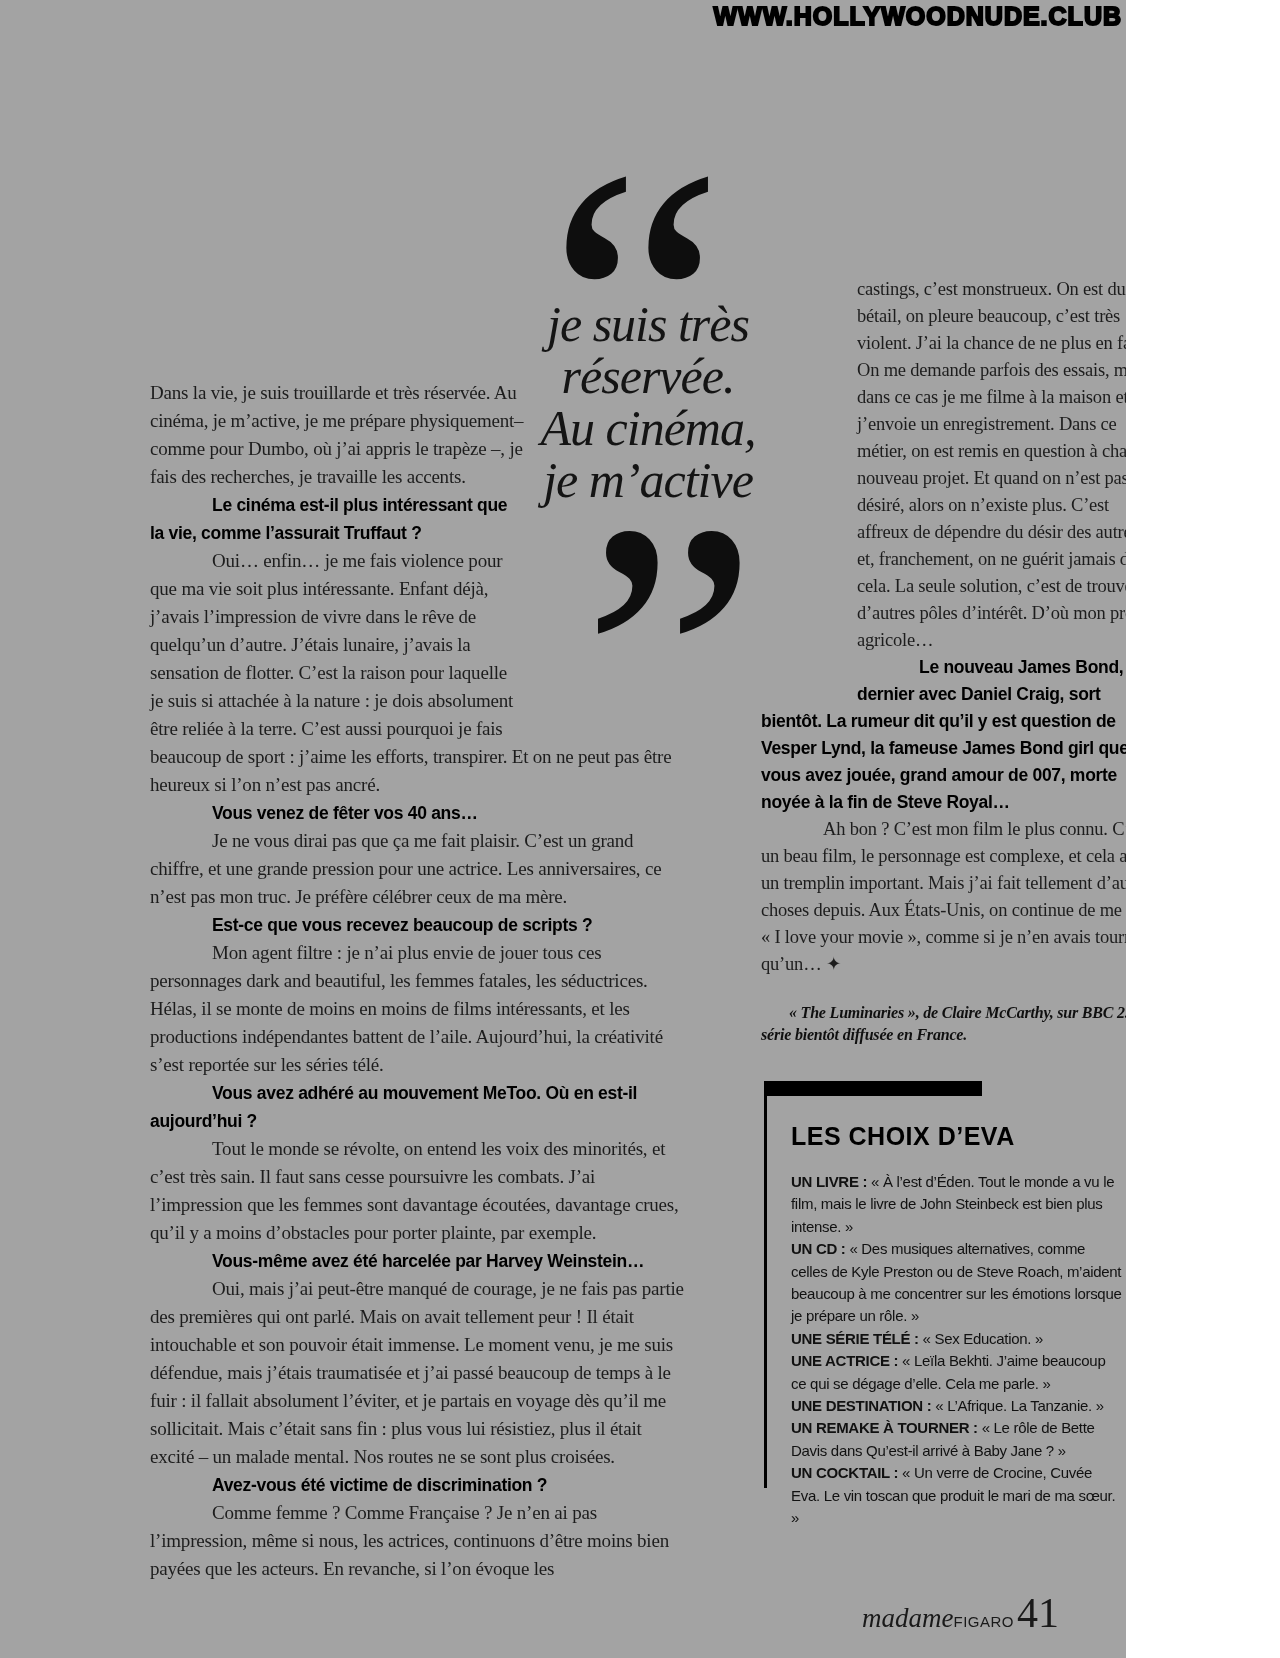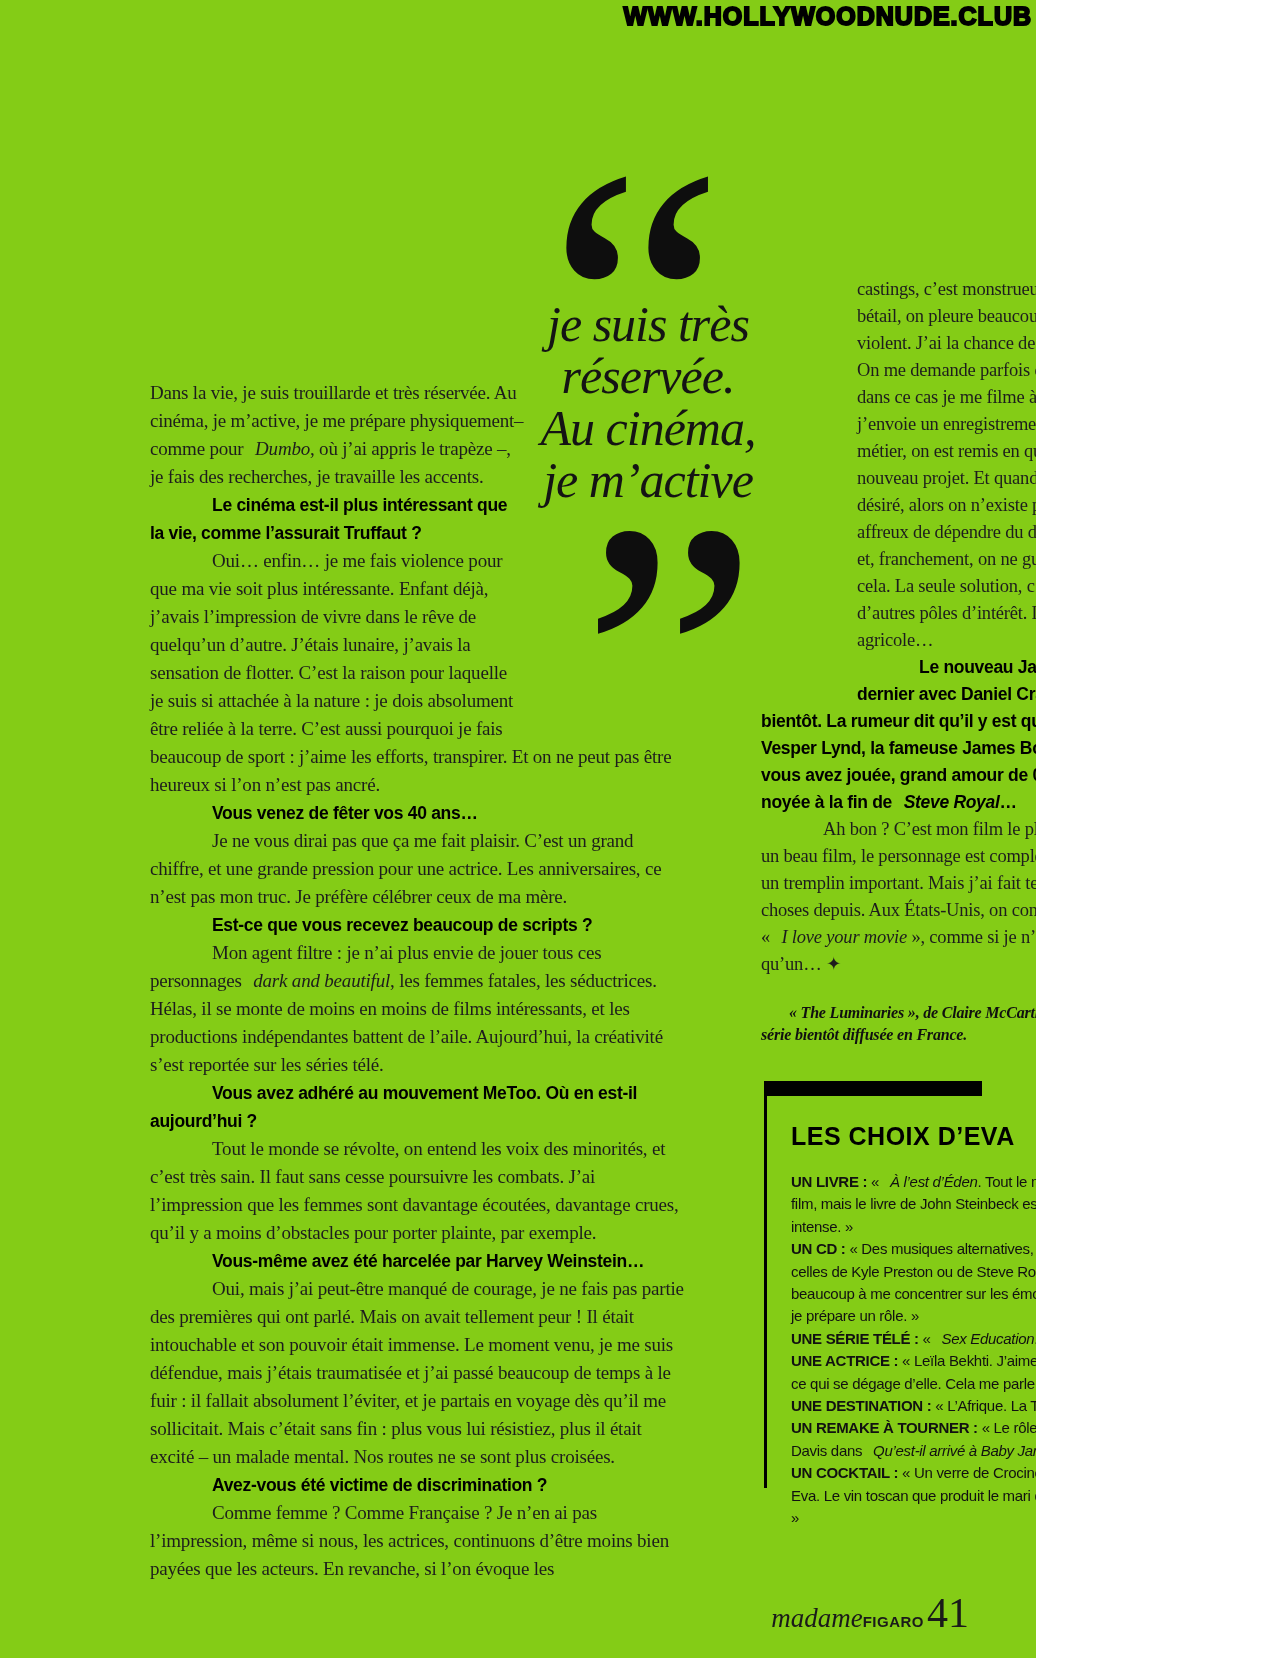--- a/index.html
+++ b/index.html
@@ -1,16 +1,16 @@
 <!DOCTYPE html>
 <html><head>
 <meta charset="utf-8">
 <style>
   html,body{margin:0;padding:0;background:#ffffff;}
-  .page{position:relative;width:1036px;height:1658px;background:#84cc16;overflow:hidden;
+  .page{position:relative;width:1126px;height:1658px;background:#a3a3a3;overflow:hidden;
         font-family:"Liberation Serif",serif;color:#1d1d1d;}
 
   
   .watermark{position:absolute;top:2px;right:4px;
     font-family:"Liberation Sans",sans-serif;font-weight:bold;font-size:25px;
     letter-spacing:1px;color:#000;-webkit-text-stroke:2px #000;}
 
   
   .pullquote{position:absolute;left:478px;top:158px;width:340px;text-align:center;}
   .pq-mark{display:block;}
@@ -27,37 +27,37 @@
   .col-left .spacer{float:right;width:166px;height:364px;}
   .col-right{position:absolute;left:761px;top:276px;width:402px;
     font-size:18.5px;line-height:27px;letter-spacing:-0.2px;}
   .col-right .spacer{float:left;width:96px;height:432px;}
   .para{margin:0;text-indent:62px;}
   .para.noindent{text-indent:0;}
   .para.q{font-family:"Liberation Sans",sans-serif;font-weight:bold;color:#000;
     font-size:17.5px;letter-spacing:-0.3px;}
   .para.credit{font-weight:bold;font-style:italic;font-size:16px;line-height:22px;
     text-indent:28px;margin-top:24px;color:#101010;}
-  .i{font-style:italic;margin-left:7px;}
+  .i{}
 
   
   .choices{position:absolute;left:764px;top:1081px;width:360px;}
   .choices-bar{width:218px;height:15px;background:#000;}
   .choices-body{box-sizing:border-box;height:392px;border-left:3px solid #000;
     padding:26px 0 0 24px;}
   .choices-title{margin:0 0 20px 0;font-family:"Liberation Sans",sans-serif;
     font-weight:bold;font-size:25px;letter-spacing:0.5px;color:#000;}
   .choice-item{margin:0;font-family:"Liberation Sans",sans-serif;font-size:15px;
     line-height:22.4px;letter-spacing:-0.3px;color:#111;}
   .choice-label{font-weight:bold;}
 
   
   .folio{position:absolute;top:1592px;right:67px;display:flex;align-items:baseline;color:#1a1a1a;}
   .brand-italic{font-family:"Liberation Serif",serif;font-style:italic;font-size:27px;}
-  .brand-caps{font-family:"Liberation Sans",sans-serif;font-weight:bold;font-size:15px;letter-spacing:0.5px;}
+  .brand-caps{font-family:"Liberation Sans",sans-serif;font-weight:normal;font-size:15px;letter-spacing:0.5px;}
   .page-num{font-family:"Liberation Serif",serif;font-size:42px;line-height:1;margin-left:3px;}
 </style>
 </head>
 <body>
 
 <div class="page">
 
   <div class="watermark">WWW.HOLLYWOODNUDE.CLUB</div>
 
   <section class="pullquote">

